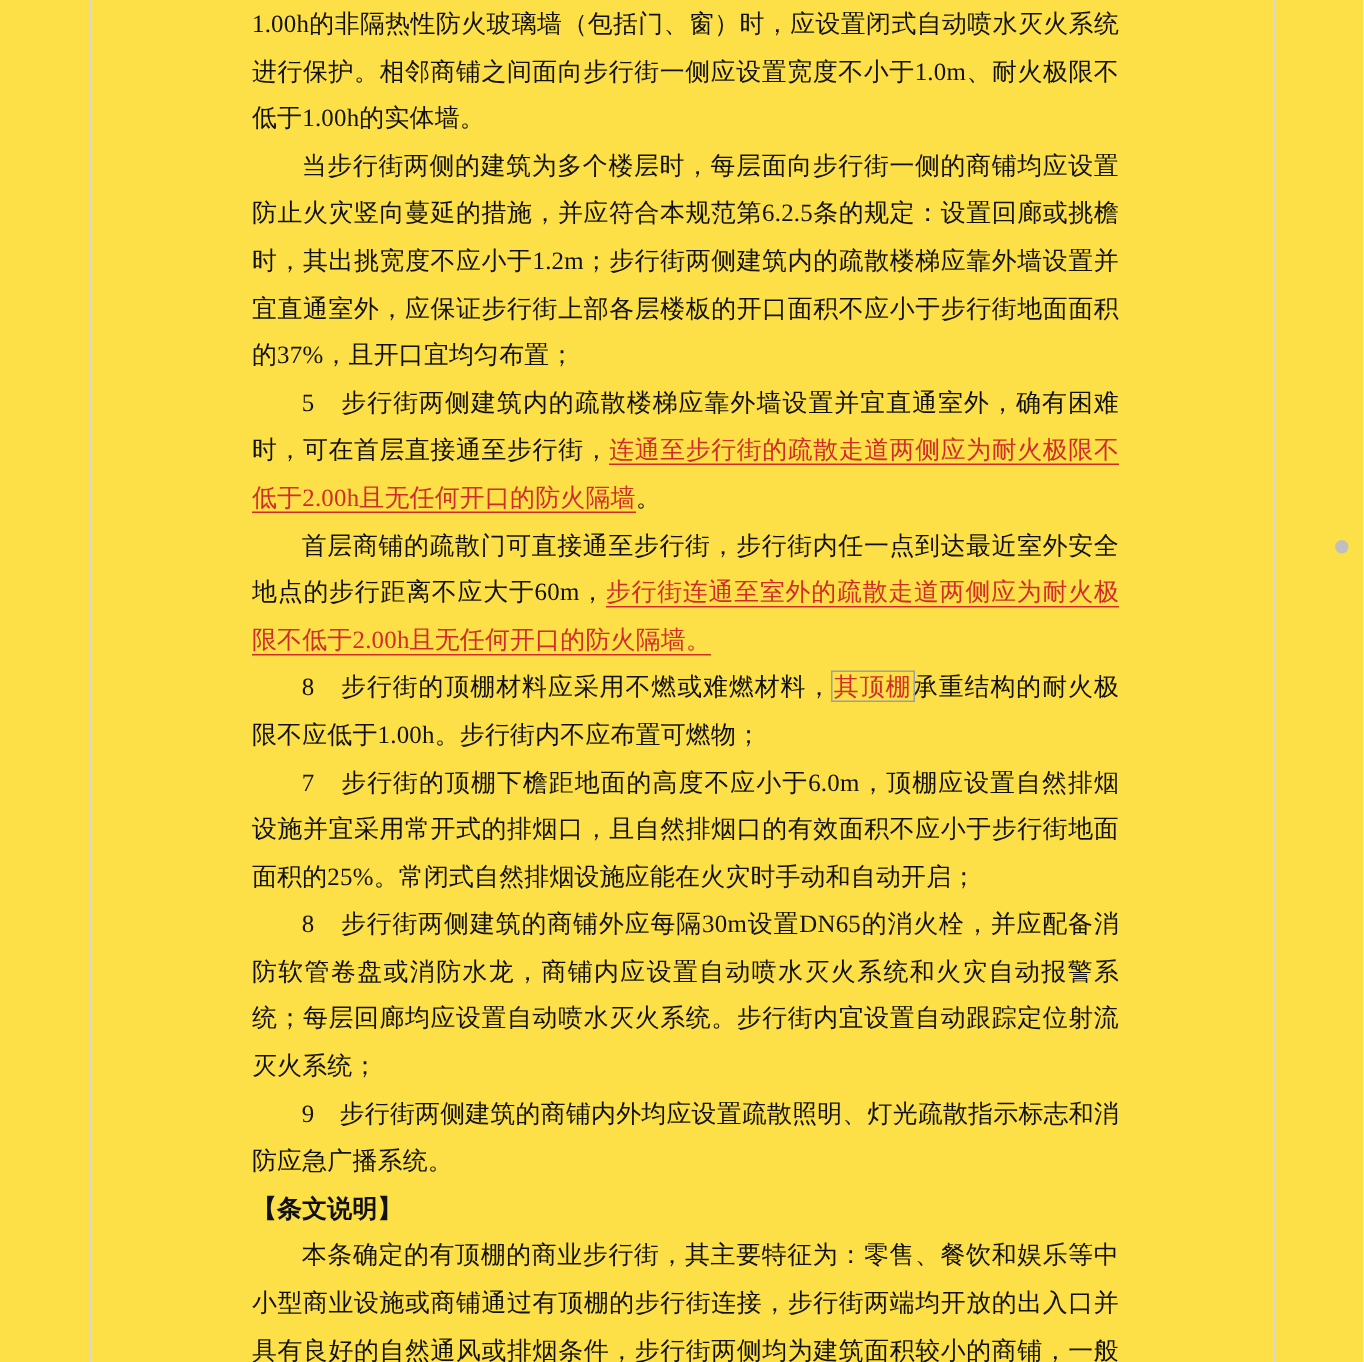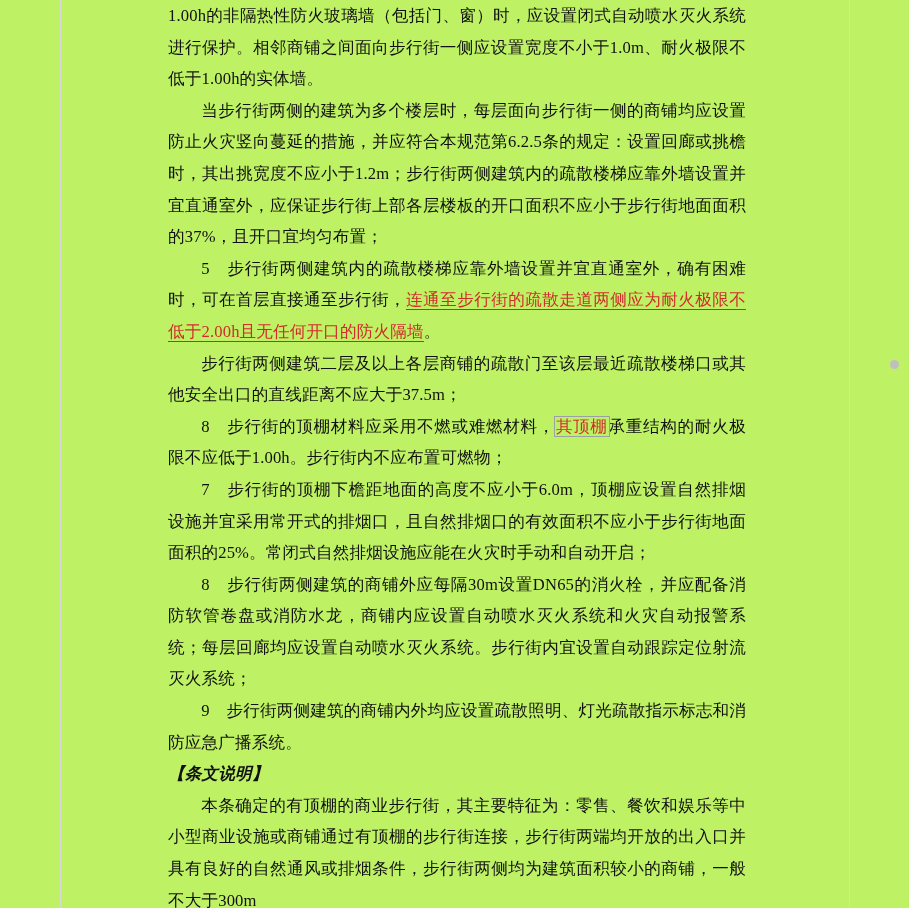--- a/index.html
+++ b/index.html
@@ -12,21 +12,21 @@
     height: 908px;
     font-family: "Liberation Serif", serif;
     overflow: hidden;
     position: relative;
   }
   #page {
     position: absolute;
     left: 0; top: 0;
     width: 909px;
     height: 908px;
-    background: #bef264;
+    background: #fde047;
   }
   .rail {
     position: absolute;
     top: 0;
     width: 1px;
     height: 908px;
     background: #d9d9d9;
   }
   .rail-left { left: 60px; }
   .rail-right { left: 849px; }
@@ -53,21 +53,20 @@
     color: #d22b2b;
     border-bottom: 1px solid #d22b2b;
   }
   .boxed {
     color: #d22b2b;
     outline: 1px solid #9aa0a6;
     padding: 0 1px;
   }
   .bold {
     font-weight: bold;
-    font-style: italic;
   }
   .scroll-dot {
     position: absolute;
     left: 890px;
     top: 360px;
     width: 9px;
     height: 9px;
     border-radius: 50%;
     background: #bfbfbf;
   }
@@ -77,21 +76,21 @@
 
 <div id="page">
 
   <div class="rail rail-left"></div>
   <div class="rail rail-right"></div>
 
   <div class="doc" id="doc-body">
       <p><span>1.00h的非隔热性防火玻璃墙（包括门、窗）时，应设置闭式自动喷水灭火系统进行保护。相邻商铺之间面向步行街一侧应设置宽度不小于1.0m、耐火极限不低于1.00h的实体墙。</span></p>
       <p class="indent"><span>当步行街两侧的建筑为多个楼层时，每层面向步行街一侧的商铺均应设置防止火灾竖向蔓延的措施，并应符合本规范第6.2.5条的规定：设置回廊或挑檐时，其出挑宽度不应小于1.2m；步行街两侧建筑内的疏散楼梯应靠外墙设置并宜直通室外，应保证步行街上部各层楼板的开口面积不应小于步行街地面面积的37%，且开口宜均匀布置；</span></p>
       <p class="indent"><span>5　步行街两侧建筑内的疏散楼梯应靠外墙设置并宜直通室外，确有困难时，可在首层直接通至步行街，</span><span class="red">连通至步行街的疏散走道两侧应为耐火极限不低于2.00h且无任何开口的防火隔墙</span><span>。</span></p>
-      <p class="indent"><span>步行街两侧建筑二层及以上各层商铺的疏散门至该层最近疏散楼梯口或其他安全出口的直线距离不应大于37.5m；</span></p>
+      <p class="indent"><span>首层商铺的疏散门可直接通至步行街，步行街内任一点到达最近室外安全地点的步行距离不应大于60m，</span><span class="red">步行街连通至室外的疏散走道两侧应为耐火极限不低于2.00h且无任何开口的防火隔墙。</span></p>
       <p class="indent"><span>8　步行街的顶棚材料应采用不燃或难燃材料，</span><span class="boxed">其顶棚</span><span>承重结构的耐火极限不应低于1.00h。步行街内不应布置可燃物；</span></p>
       <p class="indent"><span>7　步行街的顶棚下檐距地面的高度不应小于6.0m，顶棚应设置自然排烟设施并宜采用常开式的排烟口，且自然排烟口的有效面积不应小于步行街地面面积的25%。常闭式自然排烟设施应能在火灾时手动和自动开启；</span></p>
       <p class="indent"><span>8　步行街两侧建筑的商铺外应每隔30m设置DN65的消火栓，并应配备消防软管卷盘或消防水龙，商铺内应设置自动喷水灭火系统和火灾自动报警系统；每层回廊均应设置自动喷水灭火系统。步行街内宜设置自动跟踪定位射流灭火系统；</span></p>
       <p class="indent"><span>9　步行街两侧建筑的商铺内外均应设置疏散照明、灯光疏散指示标志和消防应急广播系统。</span></p>
       <p><span class="bold">【条文说明】</span></p>
       <p class="indent"><span>本条确定的有顶棚的商业步行街，其主要特征为：零售、餐饮和娱乐等中小型商业设施或商铺通过有顶棚的步行街连接，步行街两端均开放的出入口并具有良好的自然通风或排烟条件，步行街两侧均为建筑面积较小的商铺，一般不大于300m</span></p>
     </div>
 
   <div class="scroll-dot"></div>
 </div>

